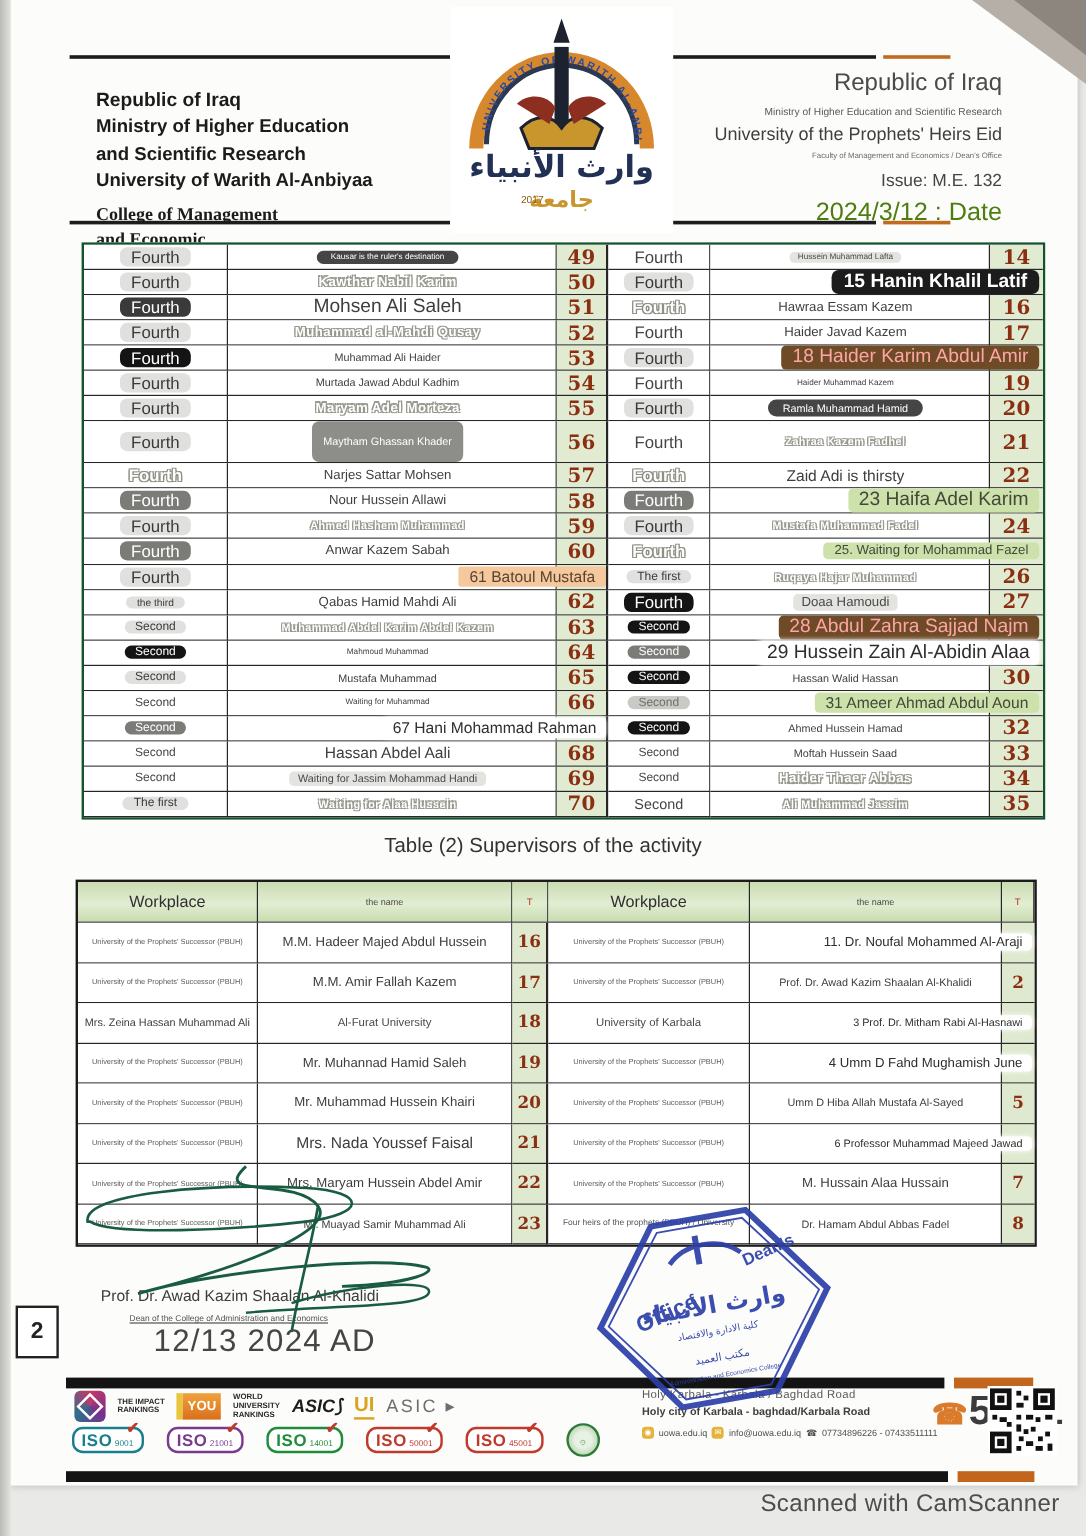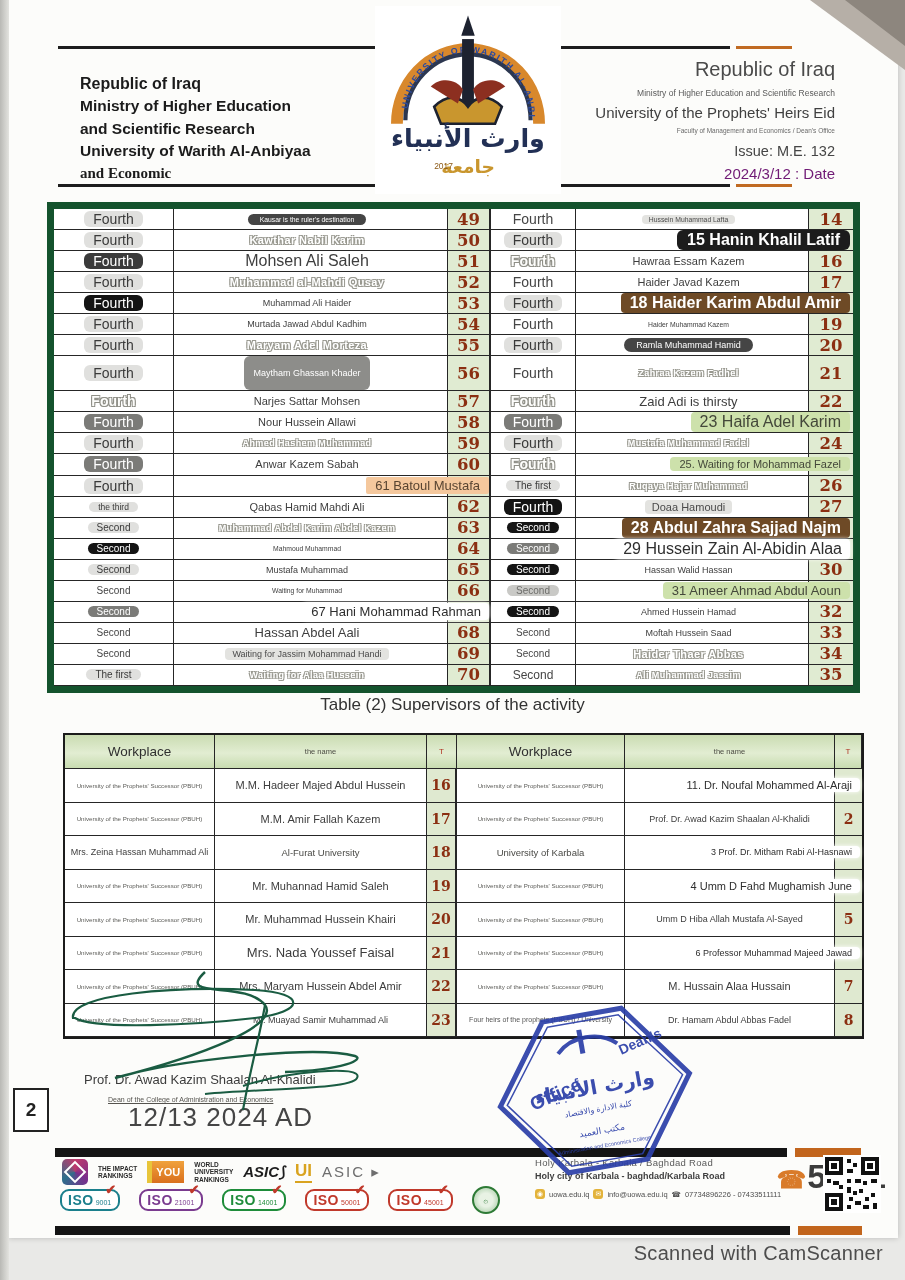--- a/index.html
+++ b/index.html
@@ -12,45 +12,45 @@
   .rule{position:absolute;height:3px;background:#1d1d1d}
   .rule.orange{background:#c06a22}
   .hleft{position:absolute;left:80px;top:72px;color:#1b1b1b;line-height:1.45;font-weight:bold;font-size:15.5px}
   .hleft .serif{font-family:"Liberation Serif",serif;font-size:15px}
   .hright{position:absolute;right:70px;top:58px;text-align:right;color:#4a4a4a}
   .hr1{font-size:20px}
   .hr2{font-size:8.5px;margin-top:7px;color:#5a5a5a}
   .hr3{font-size:15px;margin-top:6px;color:#3f3f3f}
   .hr4{font-size:6.5px;margin-top:6px;color:#6a6a6a}
   .hr5{font-size:14.5px;margin-top:9px;color:#454545}
-  .hr6{font-size:15px;margin-top:6px;color:#701a75}
+  .hr6{font-size:21px;margin-top:6px;color:#4d7c0f}
   .logo{position:absolute;left:375px;top:6px;width:186px;height:188px;background:#fff;display:flex;align-items:center;justify-content:center}
   
-  .tbl{position:absolute;left:47px;top:202px;width:799px;height:477px;border:7px solid #14532d;display:grid;grid-template-columns:120px 274px 43px 85px 233px 44px;grid-template-rows:repeat(22,1fr);background:#fff}
+  .tbl{position:absolute;left:68px;top:202px;width:799px;height:477px;border:2px solid #14532d;display:grid;grid-template-columns:120px 274px 43px 85px 233px 44px;grid-template-rows:repeat(22,1fr);background:#fff}
   .cell{border-right:1px solid #262626;border-bottom:1px solid #262626;display:flex;align-items:center;justify-content:center;background:#fff;position:relative;overflow:visible}
   .cell.mid{border-right-width:2px}
   .cell.last{border-right:none}
   .cell.name{padding-right:7px}
   .cell.num{background:#e0ebd2;font-family:"DejaVu Serif",serif;font-weight:bold;color:#8b2f12;font-size:16.5px}
   .ypill{display:inline-block;padding:0 9px;border-radius:6px;white-space:nowrap}
   .ys-plain{color:#454545}
   .ys-light{background:#e0e0de;color:#3a3a3a}
   .ys-muted{background:#c9c9c6;color:#6d6d6a}
   .ys-gray{background:#7b7b78;color:#fff}
   .ys-dark{background:#3a3a3a;color:#fff}
   .ys-black{background:#141414;color:#fff}
   .ys-outline{color:#fdfdfb;font-weight:bold;text-shadow:-1px -1px 0 #8f8f87,1px -1px 0 #8f8f87,-1px 1px 0 #8f8f87,1px 1px 0 #8f8f87}
   .yz-lg{font-size:14px}.yz-md{font-size:12px}.yz-sm{font-size:10px}.yz-xs{font-size:8.5px}
   .nb{display:inline-block;white-space:nowrap;border-radius:4px}
   .ns-plain{color:#3e3e3e}
   .ns-light{background:#e3e3e0;color:#4a4a4a;padding:1px 7px}
   .ns-gray{background:#8d8d8a;color:#fff;padding:12px 9px;border-radius:6px}
   .ns-dark{background:#454545;color:#fff;padding:2px 12px;border-radius:7px}
   .ns-black{background:#1c1c1c;color:#fff;padding:1px 10px;border-radius:6px;font-weight:bold}
-  .ns-brown{background:#6e4a26;color:#ffffff;padding:1px 9px;font-weight:bold}
+  .ns-brown{background:#6e4a26;color:#fca5a5;padding:1px 9px;font-weight:normal}
   .ns-green{background:#cde1ab;color:#44483a;padding:1px 9px}
   .ns-orange{background:#f5c89d;color:#584431;padding:1px 9px;border-radius:2px}
   .ns-white{background:#fff;color:#2e2e2e;padding:1px 8px;box-shadow:0 0 4px #fff}
   .ns-outline{color:#fff;font-weight:bold;letter-spacing:.4px;text-shadow:-1px -1px 0 #98988f,1px -1px 0 #98988f,-1px 1px 0 #98988f,1px 1px 0 #98988f}
   .sz-lg{font-size:16px}.sz-md{font-size:13px}.sz-sm{font-size:11px}.sz-xs{font-size:9px}.sz-xxs{font-size:6.8px}
   .spanR{position:absolute;right:-42px;z-index:3}
   
   .t2title{position:absolute;left:0;top:695px;width:905px;text-align:center;font-size:17px;color:#333}
   .sv{position:absolute;left:63px;top:733px;width:797px;height:302px;border:2px solid #1b1b1b;display:grid;grid-template-columns:150px 212px 30px 168px 210px 27px;grid-template-rows:34px repeat(8,1fr);background:#fff}
   .svh{background:linear-gradient(180deg,#cadcb2,#e2edd2 55%,#c8dcb0);border-right:1px solid #262626;border-bottom:1.5px solid #262626;display:flex;align-items:center;justify-content:center}
@@ -108,20 +108,21 @@
 <div class="rule" style="left:58px;top:46px;width:672px"></div>
 <div class="rule orange" style="left:736px;top:46px;width:56px"></div>
 <div class="rule" style="left:58px;top:184px;width:672px"></div>
 <div class="rule orange" style="left:736px;top:184px;width:56px"></div>
 
 <div class="hleft">
   <div style="font-size:16px">Republic of Iraq</div>
   <div>Ministry of Higher Education</div>
   <div>and Scientific Research</div>
   <div>University of Warith Al-Anbiyaa</div>
+  <div class="serif" style="margin-top:6px">College of Management</div>
   <div class="serif">and Economic</div>
 </div>
 
 <div class="logo">
   <svg width="170" height="176" viewBox="0 0 100 104">
     <defs>
         <path id="arcp" d="M14,62 A36,38 0 1 1 86,62"></path>
       </defs>
     <path d="M8,66 A42,44 0 1 1 92,66" fill="none" stroke="#d8882c" stroke-width="7"></path>
     <path d="M13,64 A37,39 0 1 1 87,64" fill="none" stroke="#2c3750" stroke-width="2.5"></path>

